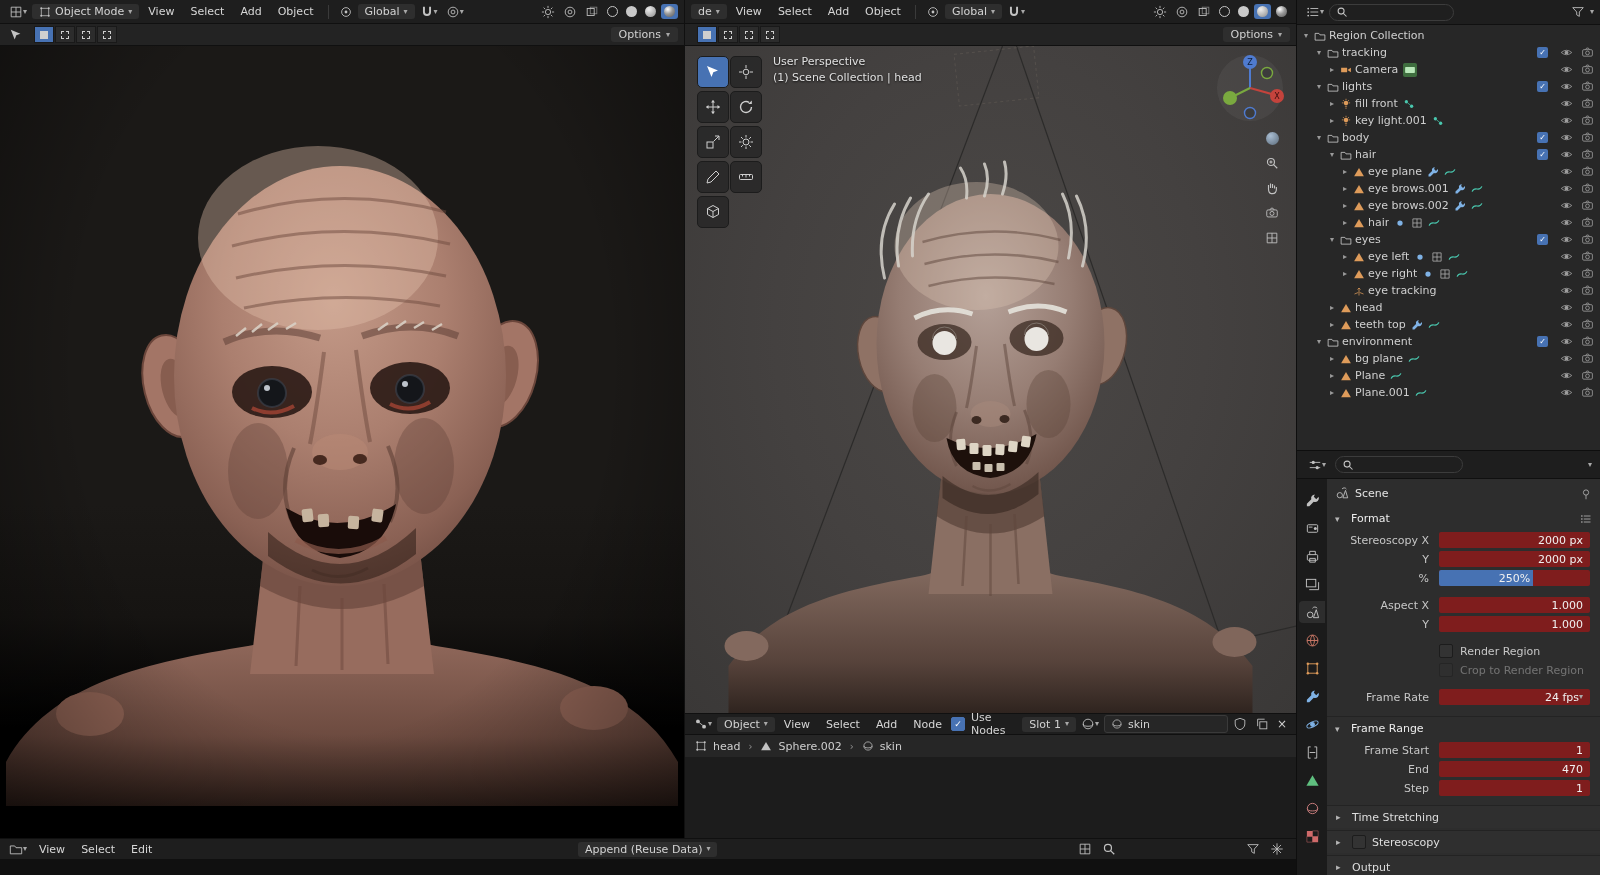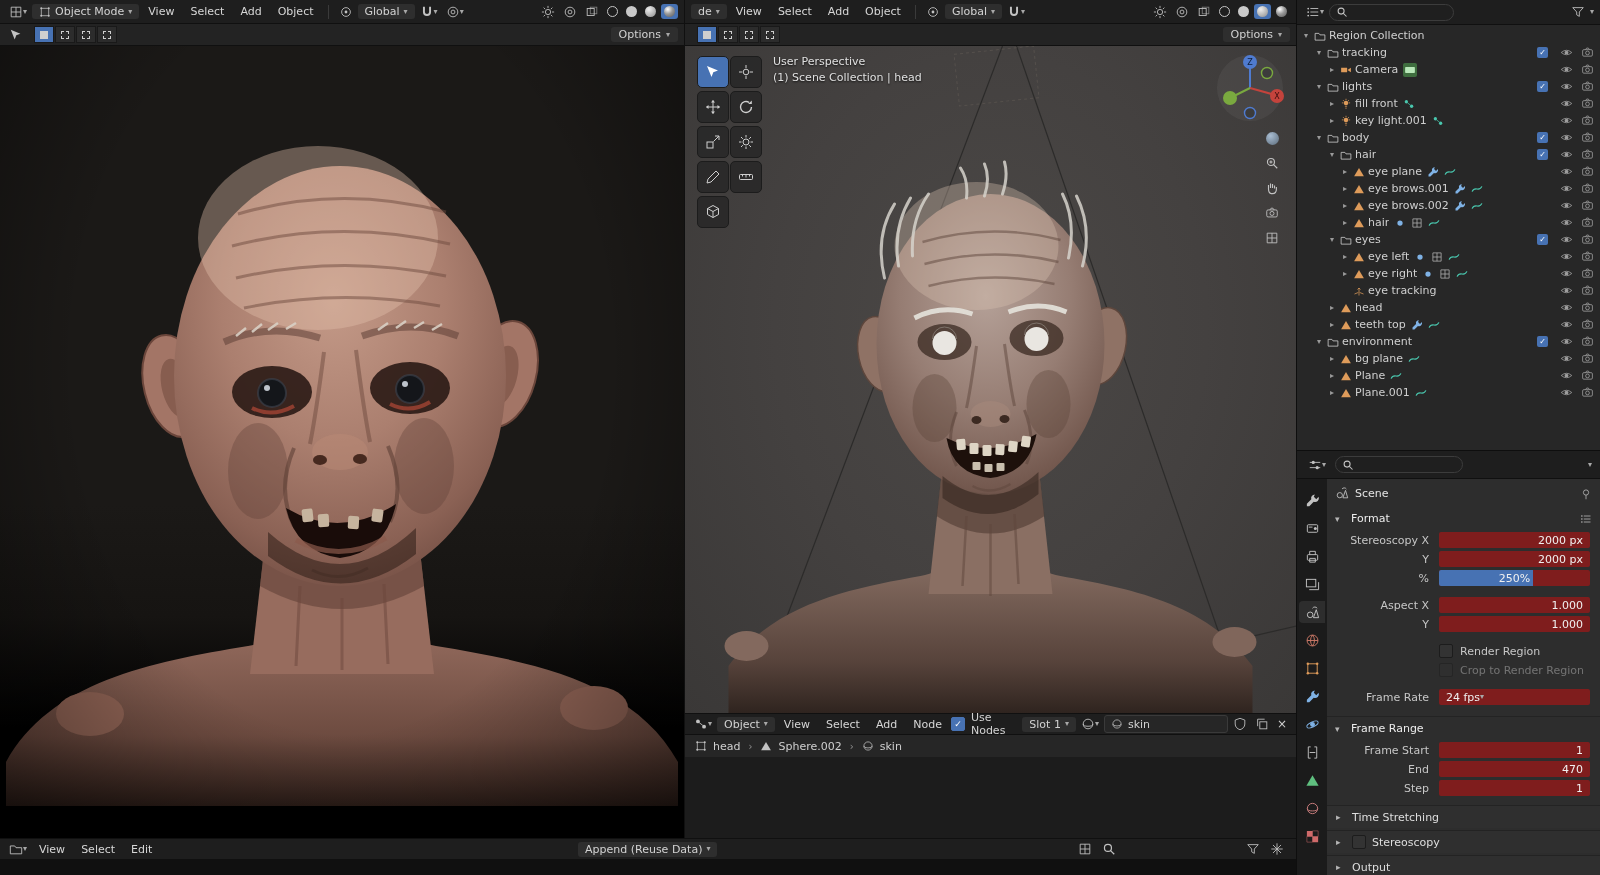--- a/index.html
+++ b/index.html
@@ -88,21 +88,21 @@
   .ptab .ic{width:15px;height:15px}
   #prop-content{position:absolute;left:30px;top:28px;right:0;bottom:0;overflow:hidden}
   .crumb{display:flex;align-items:center;gap:6px;padding:7px 8px;color:#e3e3e3}
   .panel-h{display:flex;align-items:center;gap:6px;height:23px;padding:0 8px;color:#ececec;background:#2d2d2d}
   .panel-h .parw{color:#b5b5b5;font-size:9px;width:10px}
   .frow{display:flex;align-items:center;height:18px;margin:1px 10px 1px 0}
   .frow.gap{margin-top:9px}
   .flbl{width:102px;text-align:right;padding-right:10px;color:#c6c6c6;flex:none;white-space:nowrap}
   .fld{flex:1;height:16px;background:#7f1d1d;border-radius:2px;display:flex;align-items:center;justify-content:flex-end;
        padding:0 7px;color:#f0f0f0;position:relative;overflow:hidden}
-  .fld.ddf{justify-content:flex-start}
+  .fld.ddf{justify-content:flex-end}
   .fld.slider{justify-content:center}
   .slider .fill{position:absolute;left:0;top:0;bottom:0;background:#4772b3}
   .slider .sv{position:relative;z-index:1}
   .cblbl{margin-left:7px;color:#c6c6c6}
   .dim{opacity:.45}
   .cpanel{height:22px;display:flex;align-items:center;gap:6px;padding:0 9px;background:#2f2f2f;
           border-top:1px solid #232323;color:#dedede;margin-top:2px}
   .cpanel .parw{color:#b5b5b5;font-size:9px;width:10px}
   .pm-icon{margin-left:auto;color:#b0b0b0}
   text{font-family:"DejaVu Sans",sans-serif}

